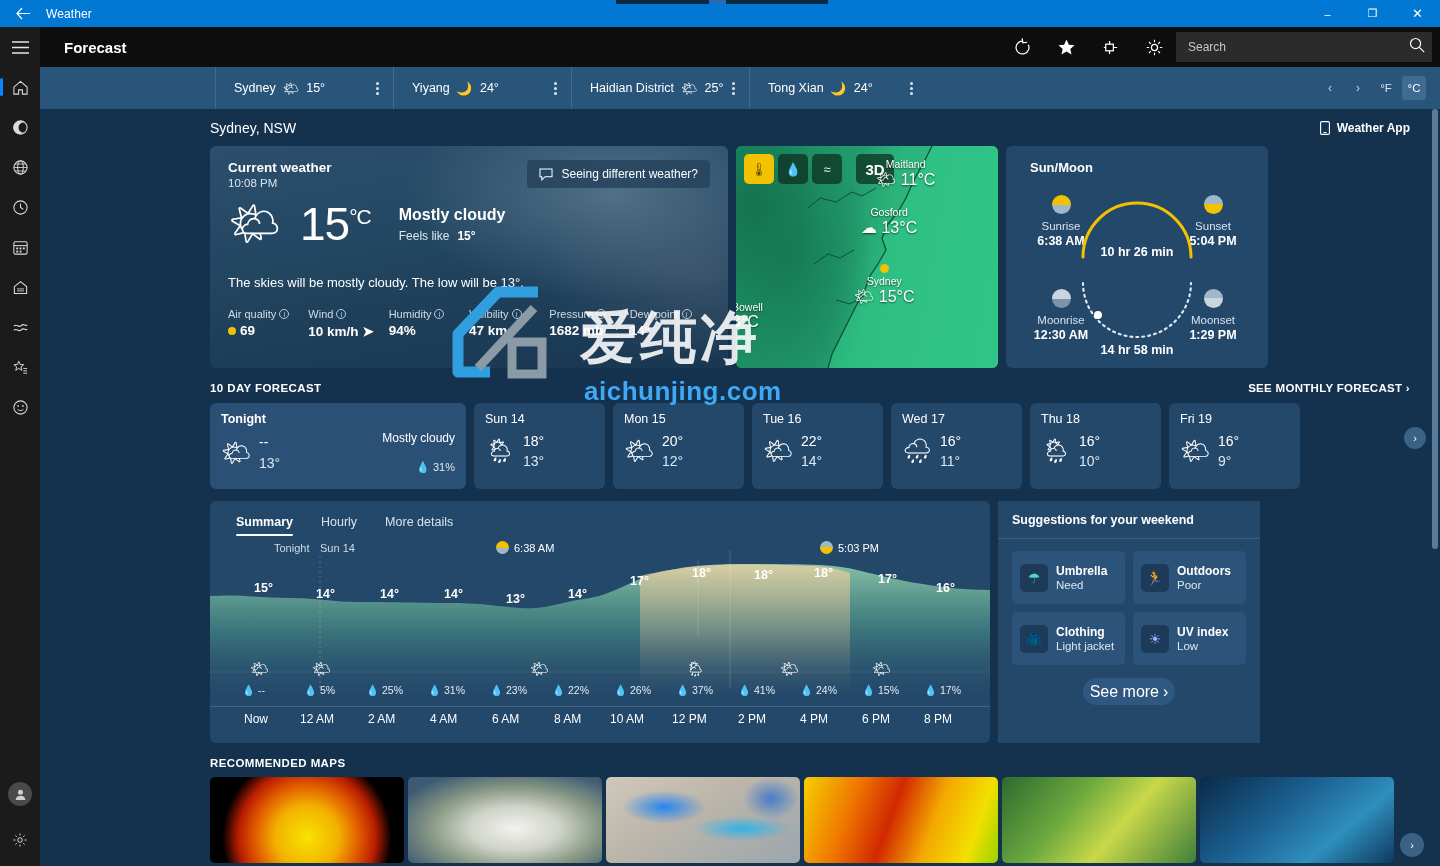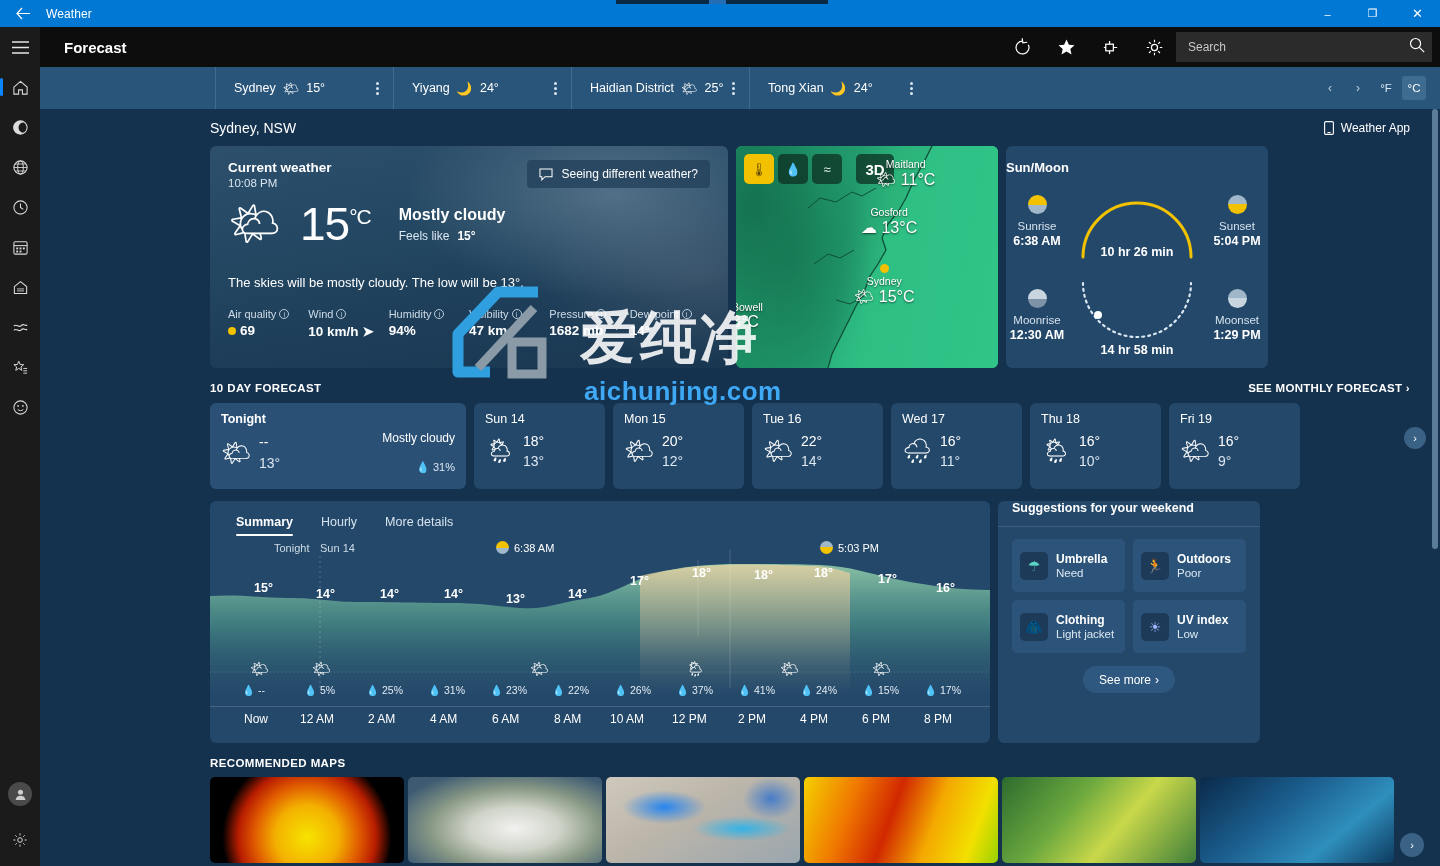--- a/index.html
+++ b/index.html
@@ -89,21 +89,21 @@
   .content {
     position: absolute; left: 40px; top: 109px; width: 1400px; height: 757px;
     background: #14314e; overflow: hidden;
   }
   .scrollbar { position: absolute; right: 0; top: 0; width: 10px; height: 757px; background: #14314e; }
   .scrollthumb { position: absolute; right: 2px; top: 0; width: 6px; height: 440px;
                  background: #5b7c99; border-radius: 3px; }
 
   .crumbrow { display: flex; align-items: center; padding: 11px 30px 0 170px; }
   .crumb { font-size: 14px; font-weight: 400; }
-  .wapp { margin-left: auto; display: flex; align-items: flex-end; gap: 7px; font-size: 12px; font-weight: normal; }
+  .wapp { margin-left: auto; display: flex; align-items: flex-end; gap: 7px; font-size: 12px; font-weight: bold; }
 
   .row1 { display: flex; gap: 8px; padding: 10px 30px 0 170px; }
 
   
   .cw {
     position: relative; width: 518px; height: 222px; border-radius: 6px; overflow: hidden;
     background:
       radial-gradient(ellipse 300px 150px at 78% 22%, rgba(120,145,165,.55), rgba(120,145,165,0) 70%),
       radial-gradient(ellipse 240px 120px at 95% 60%, rgba(80,100,120,.5), rgba(80,100,120,0) 70%),
       linear-gradient(170deg, #2d4f6c 0%, #244863 35%, #1d3d58 70%, #1a3751 100%);
@@ -150,21 +150,21 @@
          display: flex; align-items: center; justify-content: center; font-size: 15px; font-weight: bold; }
   .mpin { position: absolute; font-size: 10.5px; text-align: center; text-shadow: 0 1px 2px rgba(0,0,0,.6); }
   .mpin .pn { font-size: 10.5px; }
   .mpin .pt { font-size: 16px; font-weight: 400; }
   .mfoot { position: absolute; left: 0; bottom: 0; width: 262px; height: 32px;
            background: rgba(12,35,25,.62); display: flex; align-items: center; padding: 0 12px; }
   .mfoot-t { font-size: 11.5px; }
   .mfoot-a { margin-left: auto; font-size: 11.5px; color: #6fc0f5; }
 
   
-  .sm { width: 262px; height: 222px; border-radius: 6px; background: #24486a; padding: 14px 0; position: relative; }
+  .sm { width: 262px; height: 222px; border-radius: 6px; background: #24486a; padding: 14px 24px; position: relative; }
   .sm-title { font-size: 13px; font-weight: bold; }
   .sm-half { position: relative; height: 86px; margin-top: 8px; display: flex; justify-content: space-between; }
   .sm-col { width: 62px; text-align: center; padding-top: 12px; }
   .sm-ic { width: 19px; height: 19px; border-radius: 50%; margin: 0 auto 6px; }
   .ic-sunrise { background: linear-gradient(180deg,#f2c100 55%, #9fb7c9 55%); }
   .ic-sunset  { background: linear-gradient(180deg,#9fb7c9 45%, #f2c100 45%); }
   .ic-moonrise{ background: linear-gradient(180deg,#c9d6e0 55%, #7e93a6 55%); }
   .ic-moonset { background: linear-gradient(180deg,#9fb7c9 45%, #c9d6e0 45%); }
   .sm-lbl { font-size: 11.5px; color: #d5e2ed; }
   .sm-val { font-size: 12.5px; font-weight: bold; margin-top: 2px; }
@@ -213,32 +213,32 @@
   .ev-sunrise { background: linear-gradient(180deg,#f2c100 55%, #9fb7c9 55%); }
   .ev-sunset { background: linear-gradient(180deg,#9fb7c9 45%, #f2c100 45%); }
   .chart-svg { position: absolute; left: 0; top: 0; width: 780px; height: 160px; }
   .ctemp { position: absolute; font-size: 12.5px; font-weight: bold; }
   .cico { position: absolute; font-size: 15px; }
   .cpp { position: absolute; font-size: 10.5px; color: #e0eaf3; white-space: nowrap; }
   .chour { position: absolute; font-size: 12px; color: #fff; }
   .chart-divider { position: absolute; left: 0; bottom: 31px; width: 780px; height: 1px; background: rgba(255,255,255,.16); }
 
   
-  .sug { width: 262px; height: 242px; border-radius: 6px; background: #24486a; padding: 0 14px; }
+  .sug { width: 262px; height: 242px; border-radius: 0; background: #24486a; padding: 12px 14px; }
   .sug-t { font-size: 12.5px; font-weight: bold; }
   .sug-div { height: 1px; background: rgba(255,255,255,.12); margin: 11px -14px 0; }
   .sug-grid { display: grid; grid-template-columns: 1fr 1fr; gap: 8px; margin-top: 12px; }
   .sug-c { height: 53px; border-radius: 5px; background: #2c547a; display: flex; align-items: center;
            padding: 0 8px; gap: 8px; }
   .sug-ic { width: 28px; height: 28px; border-radius: 5px; background: #1d3a58;
             display: flex; align-items: center; justify-content: center; font-size: 14px; }
   .sug-n { font-size: 12px; font-weight: bold; }
   .sug-v { font-size: 11.5px; color: #dbe7f1; margin-top: 1px; }
   .sug-more { margin: 13px auto 0; width: 92px; height: 27px; border-radius: 14px; background: #2f5880;
-              display: flex; align-items: center; justify-content: center; font-size: 12px; gap: 4px; }
+              display: flex; align-items: center; justify-content: center; font-size: 16px; gap: 4px; }
 
   
   .rmaps { position: relative; display: flex; gap: 4px; padding: 8px 0 0 170px; }
   .rmap { width: 194px; height: 86px; border-radius: 5px; overflow: hidden; position: relative; }
   .rm1 { background: radial-gradient(circle at 50% 70%, #f7e400 0%, #f3b000 28%, #e05a00 46%, #b81d00 60%, #000 74%); }
   .rm2 { background: radial-gradient(ellipse at 55% 60%, #f2f2f0 0%, #cfd3c8 30%, #8a9a86 55%, #3d5a72 85%); }
   .rm3 { background: linear-gradient(150deg,#cfc9bd 0%, #bdb6aa 40%, #9aa6ae 100%); }
   .rm3::after { content:""; position:absolute; inset:0;
     background: radial-gradient(ellipse 60px 24px at 30% 35%, rgba(0,120,255,.8), transparent 70%),
                 radial-gradient(ellipse 70px 18px at 70% 60%, rgba(0,180,255,.7), transparent 70%),

